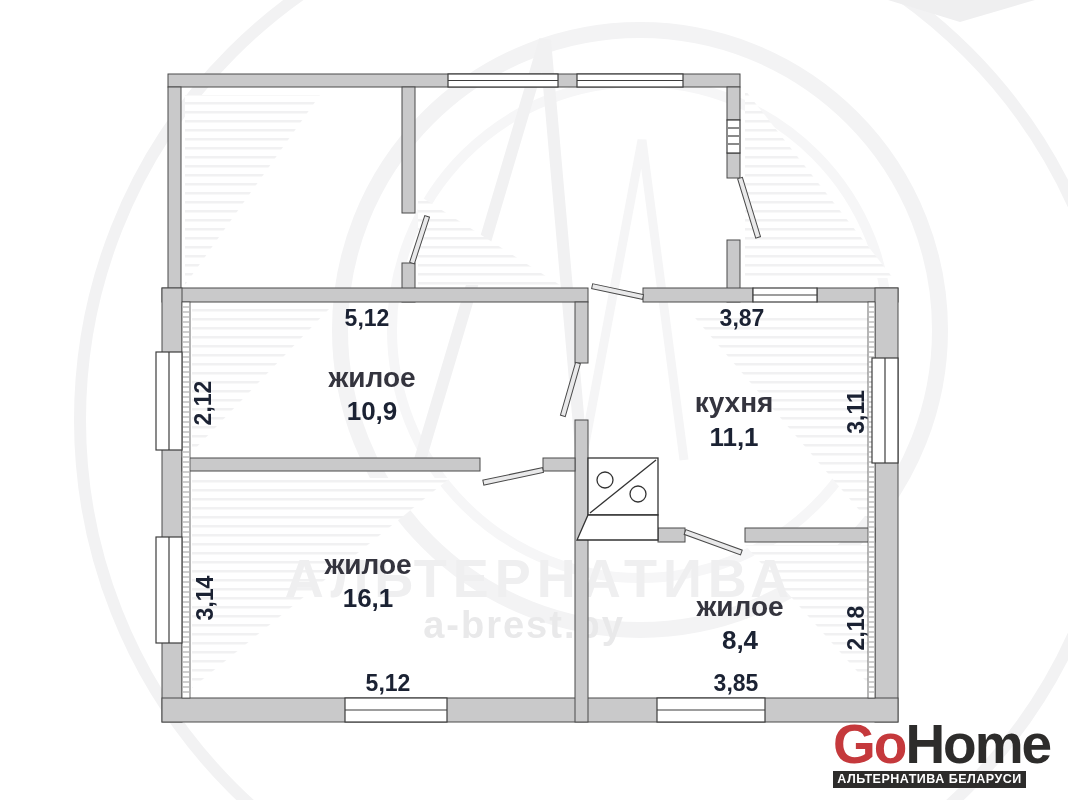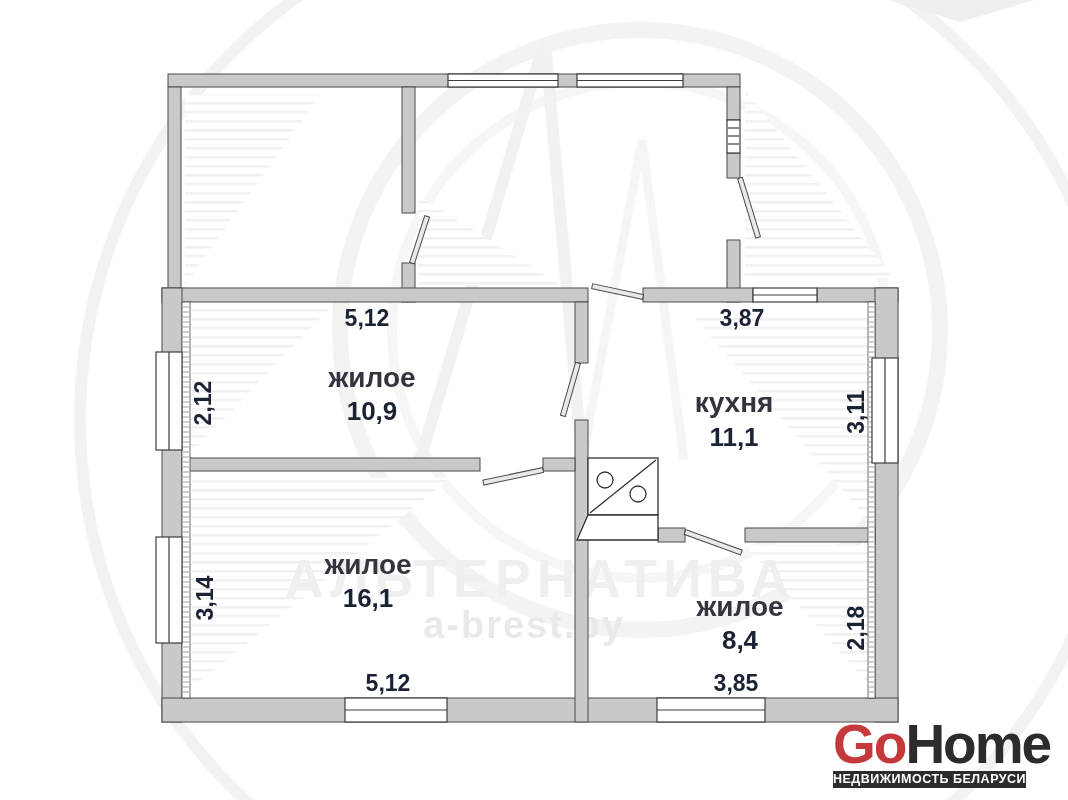--- a/index.html
+++ b/index.html
@@ -144,15 +144,15 @@
 
   <text class="rname" x="368" y="574" text-anchor="middle">жилое</text>
   <text class="rarea" x="368" y="607" text-anchor="middle">16,1</text>
 
   <text class="rname" x="740" y="616" text-anchor="middle">жилое</text>
   <text class="rarea" x="740" y="649" text-anchor="middle">8,4</text>
 </svg>
 
   <div class="logo">
     <div class="logo-text"><span class="go">Go</span><span class="home">Home</span></div>
-    <div class="logo-bar">НЕДВИЖИМОСТЬ БЕЛАРУСИ</div>
+    <div class="logo-bar">АЛЬТЕРНАТИВА БЕЛАРУСИ</div>
   </div>
 </div>
 
 </body></html>

